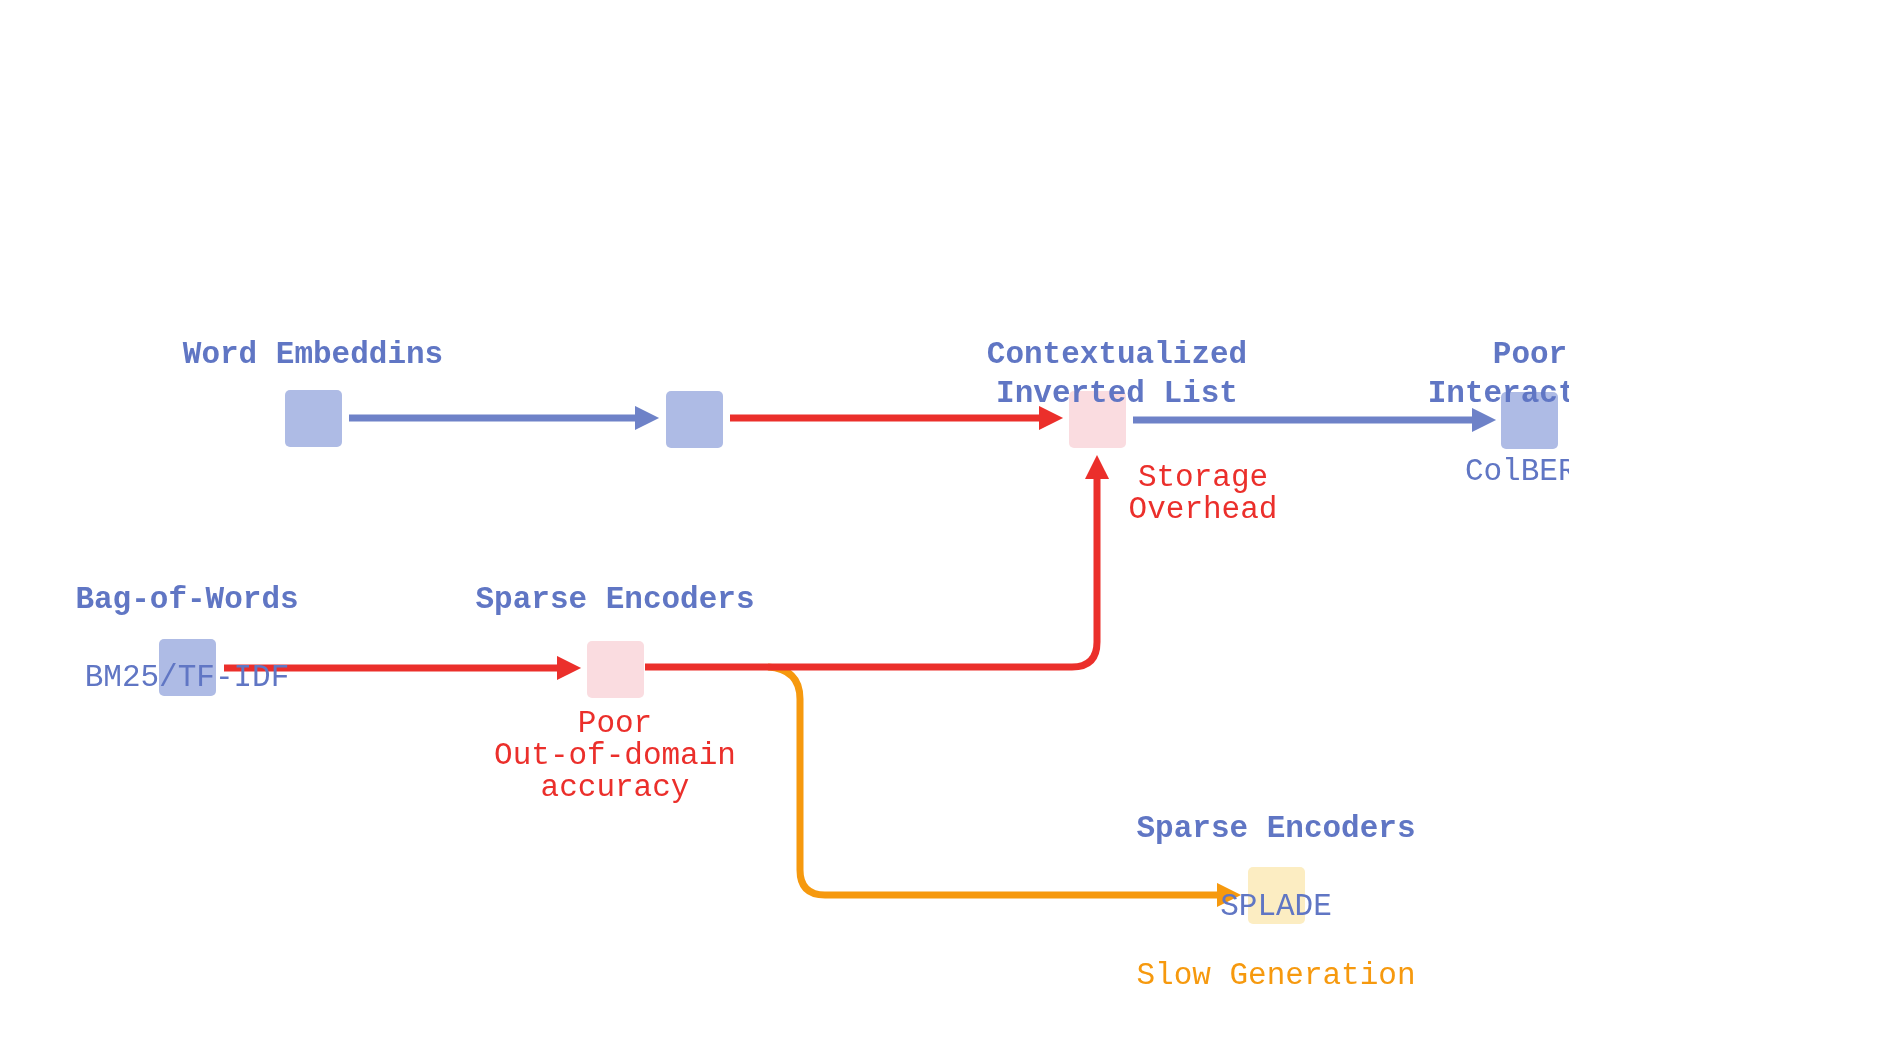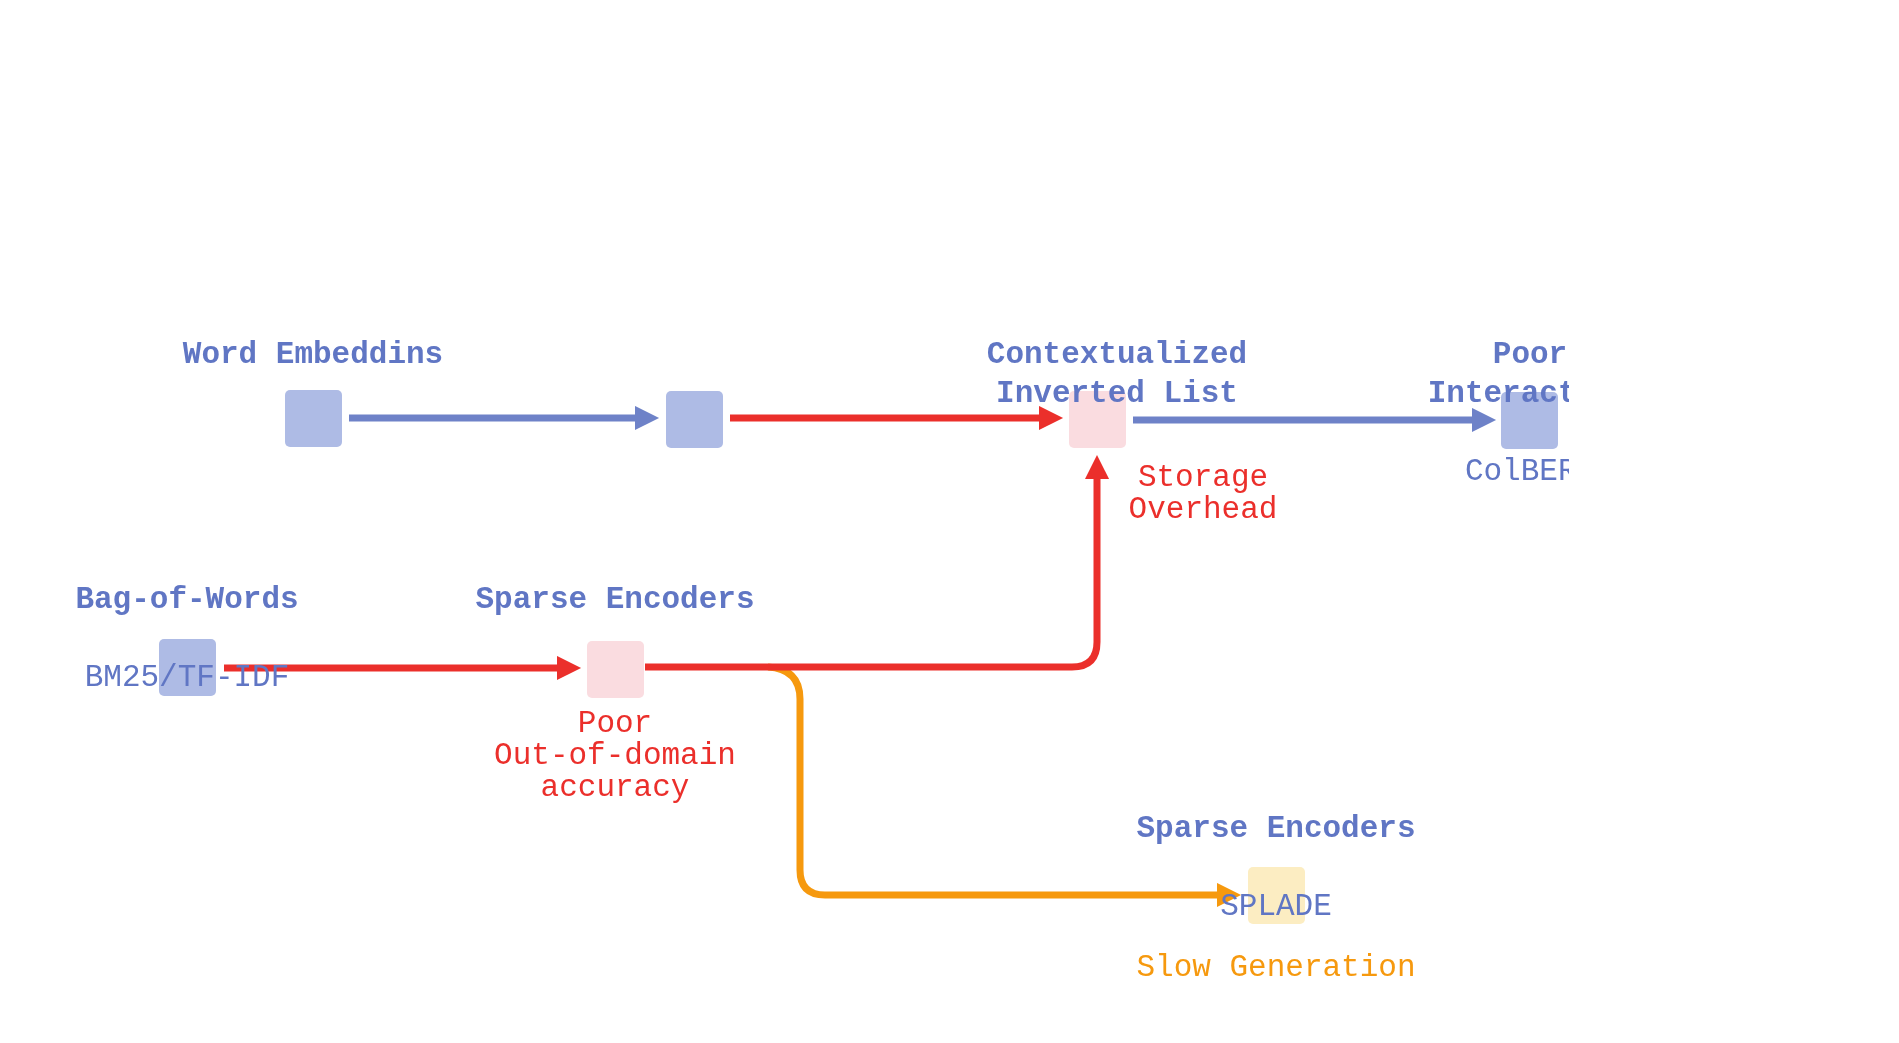--- a/index.html
+++ b/index.html
@@ -23,21 +23,21 @@
     font-size:31px;line-height:39px;color:var(--text_blue);
   }
   .label .t{font-weight:bold;white-space:pre-line;}
   .label .s{font-weight:normal;white-space:pre-line;}
   .annot{
     position:absolute;transform:translateX(-50%);
     text-align:center;white-space:pre-line;
     font-size:31px;line-height:32px;font-weight:normal;
   }
   .annot.red{color:var(--red);}
-  .annot.orange{color:var(--orange);}
+  .annot.orange{color:var(--orange);margin-top:8px;}
   .wire{fill:none;stroke-linecap:butt;}
   .wire.blue{stroke:var(--arrow_blue);stroke-width:7px;}
   .wire.red{stroke:var(--red);stroke-width:7px;}
   .wire.orange{stroke:var(--orange);stroke-width:7px;}
   .head.blue{fill:var(--arrow_blue);}
   .head.red{fill:var(--red);}
   .head.orange{fill:var(--orange);}
 </style>
 </head>
 <body>

